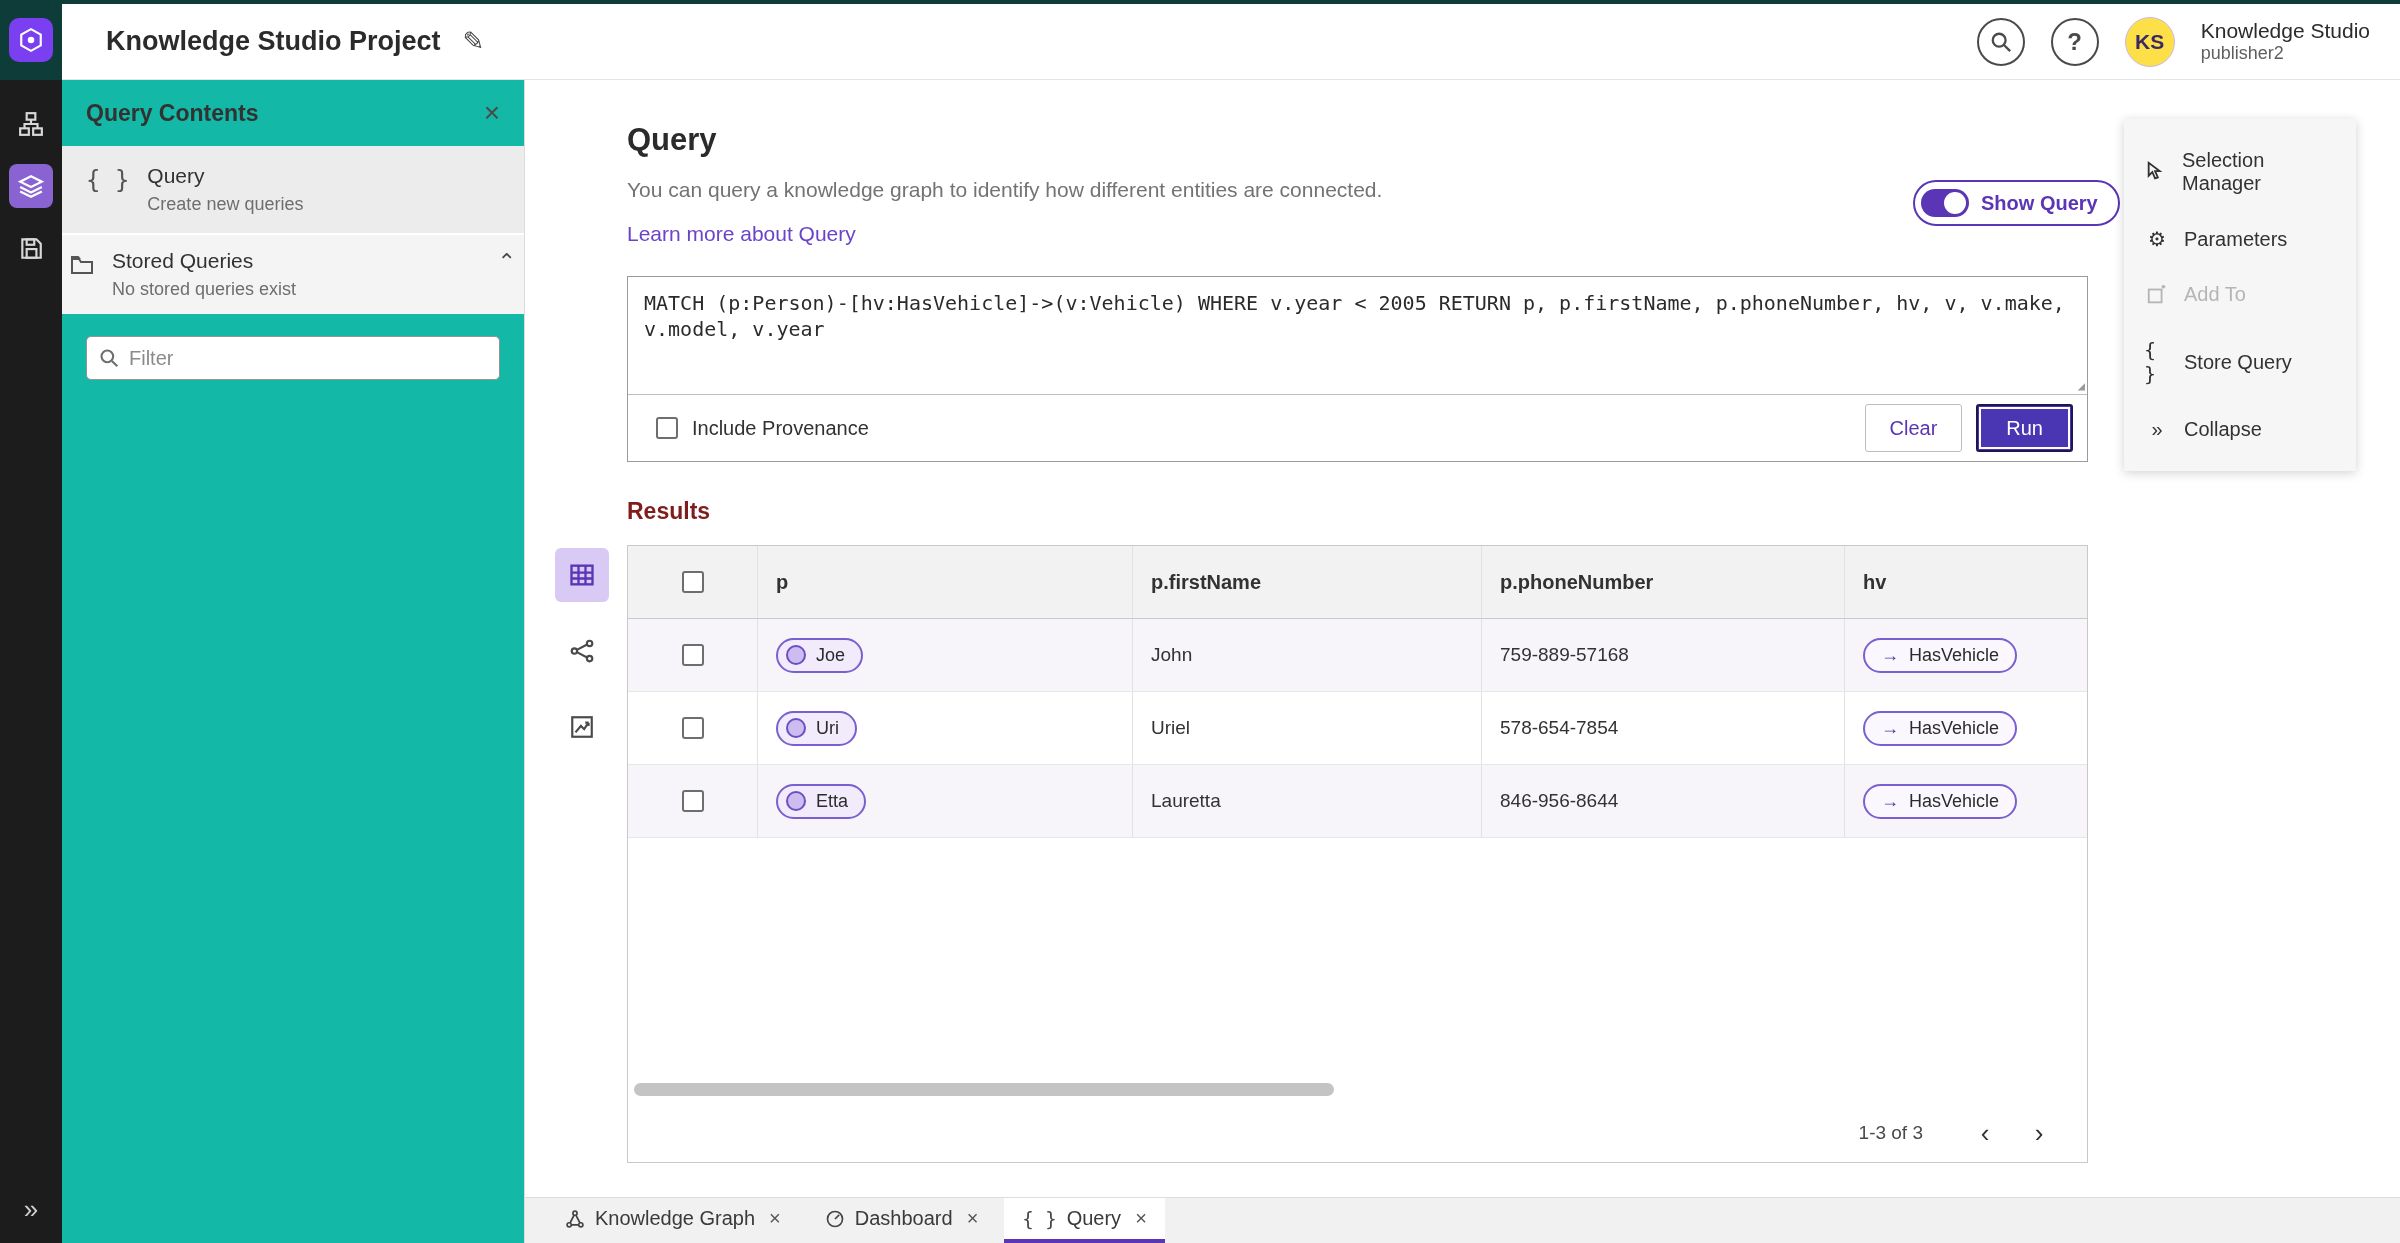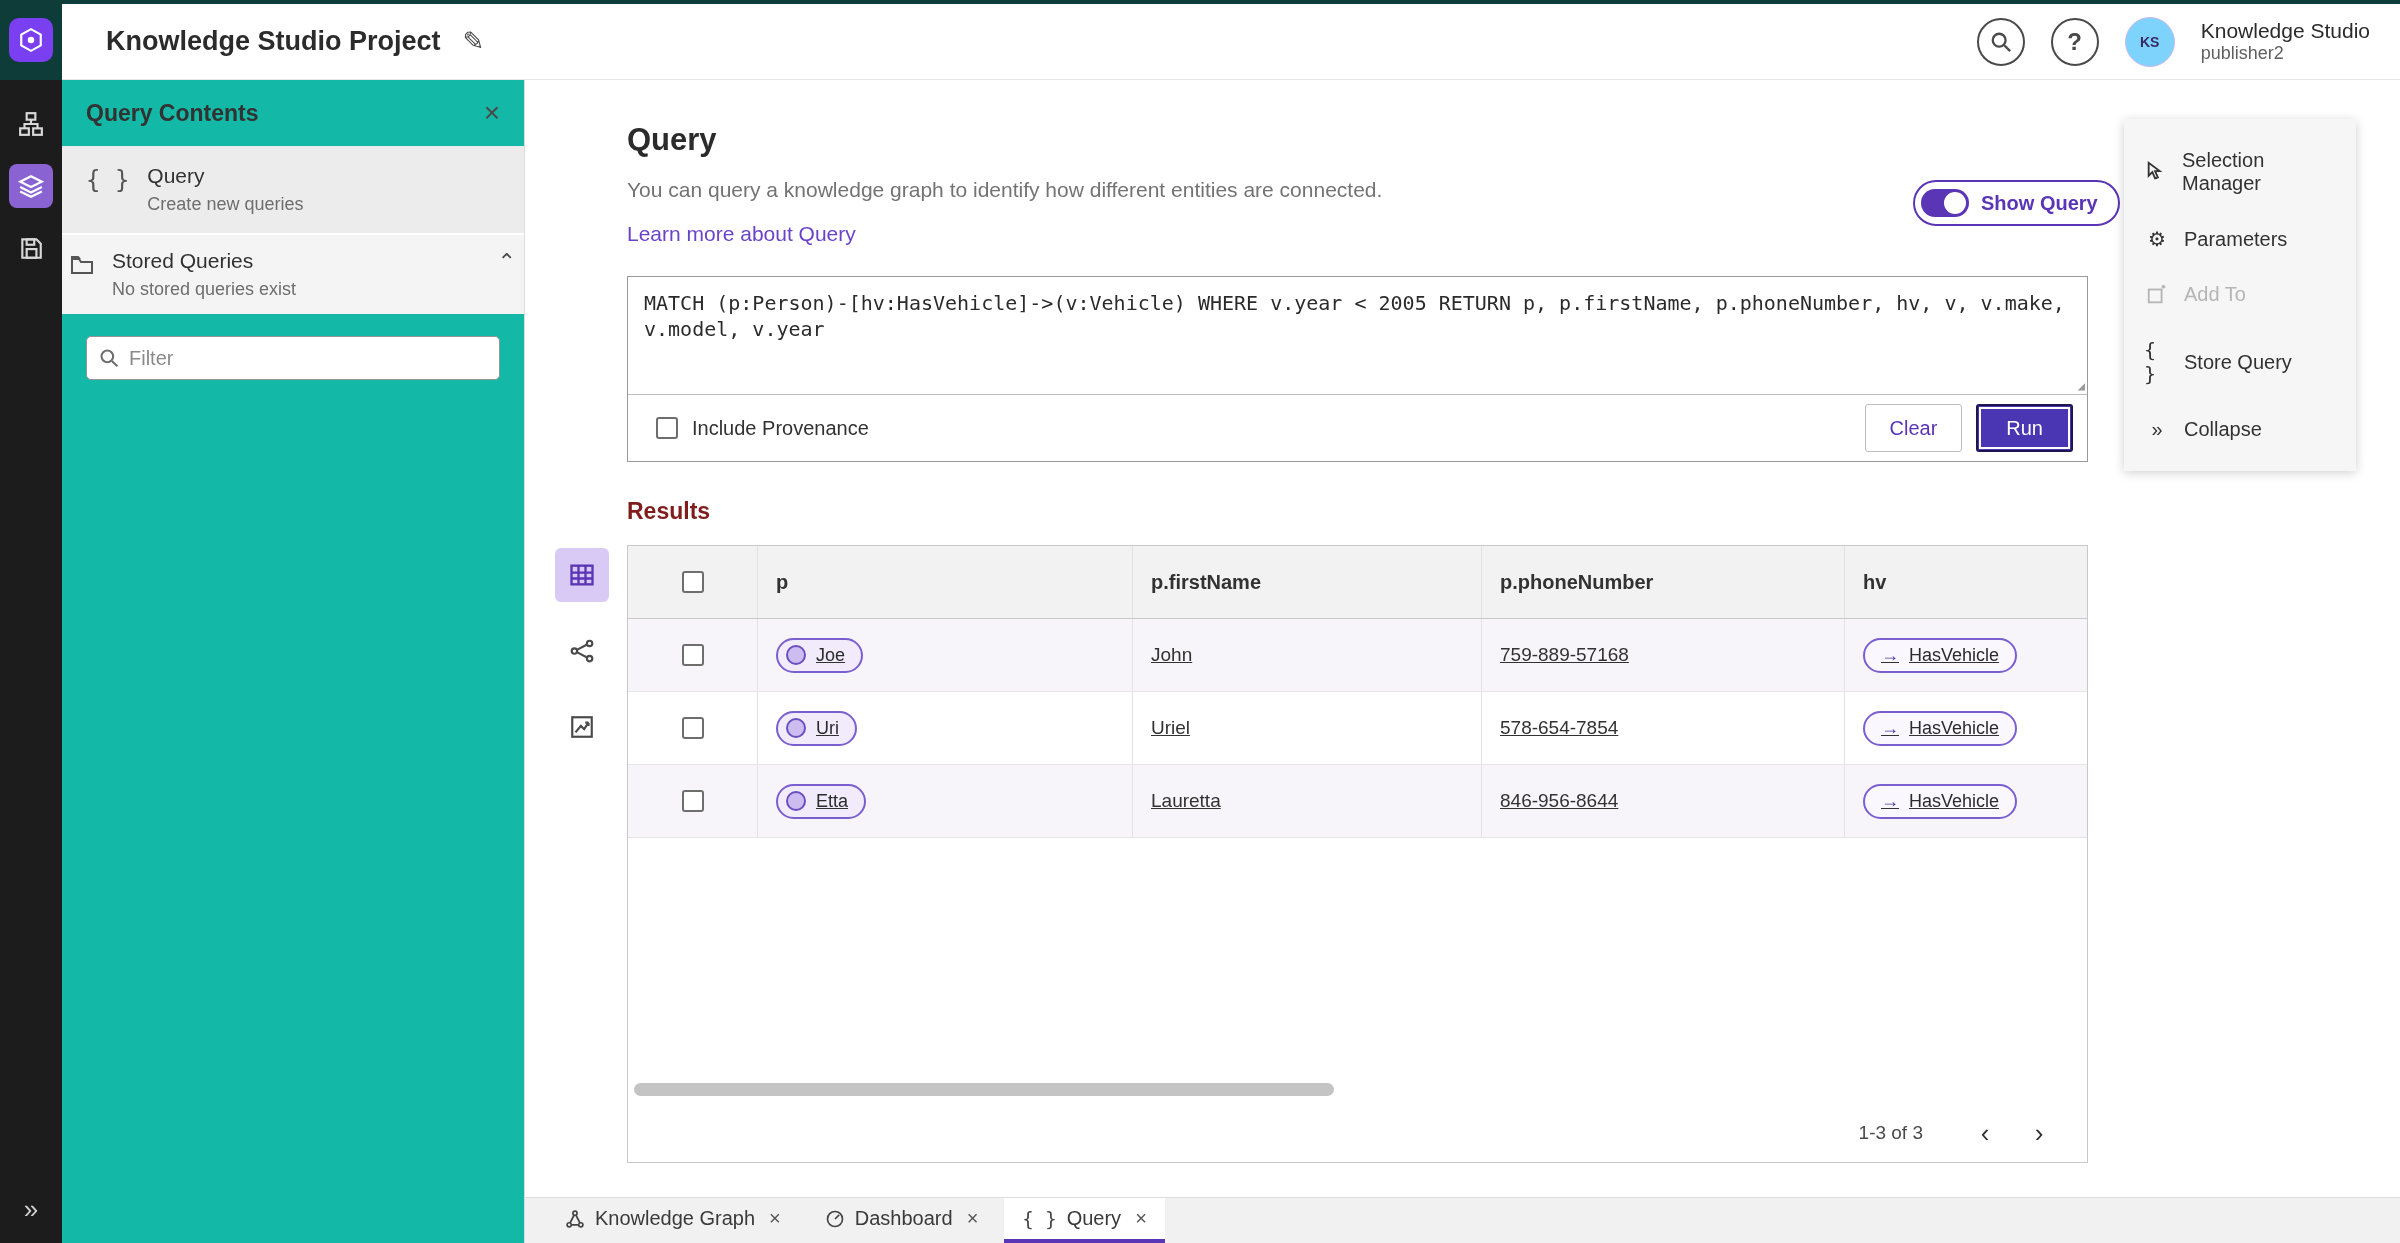--- a/index.html
+++ b/index.html
@@ -18,21 +18,21 @@
   .rail-btn { width:44px; height:44px; border-radius:8px; display:flex; align-items:center; justify-content:center; color:#d8d8d8; cursor:pointer; }
   .rail-btn.sel { background:#8a63d2; color:#fff; }
   .rail-expand { color:#cfcfcf; font-size:26px; margin-bottom:18px; cursor:pointer; }
 
   
   .header { position:absolute; left:62px; top:4px; right:0; height:76px; background:#fff; border-bottom:1px solid #e4e4e4; display:flex; align-items:center; padding:0 30px; z-index:25; }
   .header-title { font-size:27px; font-weight:bold; color:#2b2b2b; margin-left:14px; }
   .pencil { margin-left:22px; font-size:26px; color:#4a4a4a; cursor:pointer; }
   .header-right { margin-left:auto; display:flex; align-items:center; gap:26px; }
   .circle-btn { width:48px; height:48px; border-radius:50%; border:2px solid #4a4a4a; display:flex; align-items:center; justify-content:center; color:#4a4a4a; font-size:24px; font-weight:bold; cursor:pointer; background:#fff; }
-  .avatar { width:50px; height:50px; border-radius:50%; background:#7dd3fc; border:1px solid #cbb8ee; display:flex; align-items:center; justify-content:center; font-size:14px; font-weight:bold; color:#3a2a63; }
+  .avatar { width:50px; height:50px; border-radius:50%; background:#fde047; border:1px solid #cbb8ee; display:flex; align-items:center; justify-content:center; font-size:21px; font-weight:bold; color:#3a2a63; }
   .user-block { line-height:1.15; }
   .user-name { font-size:21px; color:#2b2b2b; }
   .user-role { font-size:18px; color:#5f5f5f; }
 
   
   .left-panel { position:absolute; left:62px; top:80px; bottom:0; width:463px; background:#14b8a6; border-right:1px solid #dcdcdc; z-index:15; }
   .lp-header { height:66px; display:flex; align-items:center; padding:0 24px; }
   .lp-title { font-size:23px; font-weight:bold; color:#323232; }
   .lp-close { margin-left:auto; font-size:28px; color:#4a4a4a; cursor:pointer; }
   .lp-item { background:#ececec; padding:18px 24px; display:flex; gap:18px; align-items:flex-start; cursor:pointer; border-bottom:2px solid #fff; }
@@ -75,21 +75,21 @@
   .thead { background:#f2f2f2; border-bottom:1px solid #c9c9c9; }
   .tcell { display:flex; align-items:center; padding:0 18px; border-right:1px solid #e2e2e2; font-size:19px; color:#323232; height:100%; }
   .tcell.c0 { width:130px; justify-content:center; }
   .tcell.c1 { width:375px; }
   .tcell.c2 { width:349px; }
   .tcell.c3 { width:363px; }
   .tcell.c4 { flex:1; border-right:none; }
   .thead .tcell { font-weight:bold; font-size:20px; }
   .trow.r0, .trow.r2 { background:#f7f5fa; }
   .trow.r1 { background:#fff; }
-  .trow.data { border-bottom:1px solid #e6e6e6;text-decoration:underline; }
+  .trow.data { border-bottom:1px solid #e6e6e6; }
   .pill { display:inline-flex; align-items:center; gap:10px; border:2px solid #7a5fd0; background:#f1ebfb; border-radius:999px; padding:5px 16px 5px 8px; font-size:18px; color:#2b2b2b; cursor:pointer; }
   .pill .dot { width:20px; height:20px; border-radius:50%; background:#cdbcf0; border:2px solid #6b4fc0; }
   .pill.rel { background:#faf8fe; padding:5px 16px; }
   .pill.rel .arr { color:#4a3a9e; font-size:18px; }
   .t-filler { flex:1; position:relative; }
   .hscroll { position:absolute; left:6px; bottom:8px; width:700px; height:13px; border-radius:7px; background:#c4c4c4; cursor:grab; }
   .t-footer { height:58px; display:flex; align-items:center; justify-content:flex-end; padding-right:26px; gap:10px; flex-shrink:0; }
   .pg-text { font-size:19px; color:#4a4a4a; margin-right:30px; }
   .pg-btn { width:44px; height:44px; border:none; background:transparent; font-size:26px; color:#323232; cursor:pointer; display:flex; align-items:center; justify-content:center; }
 

